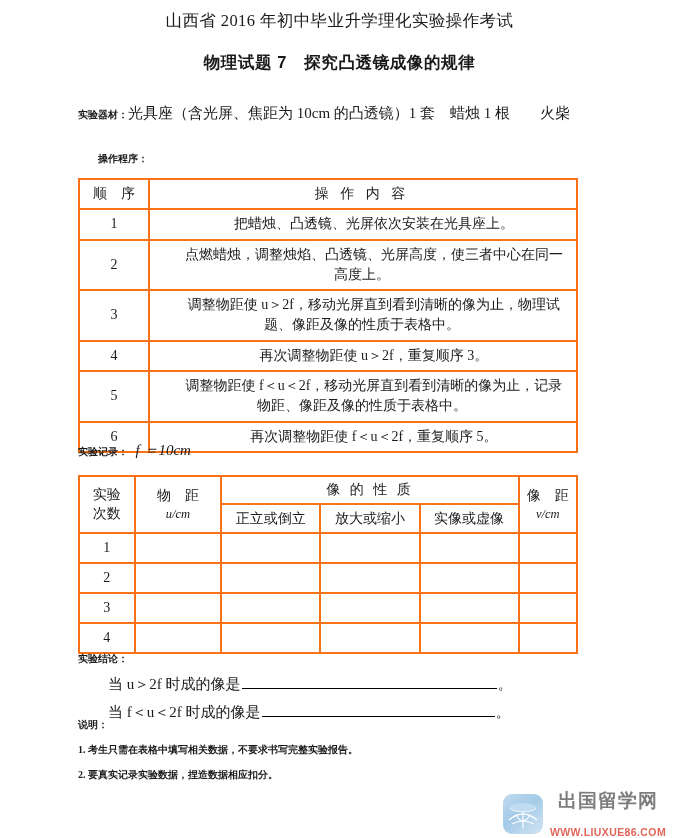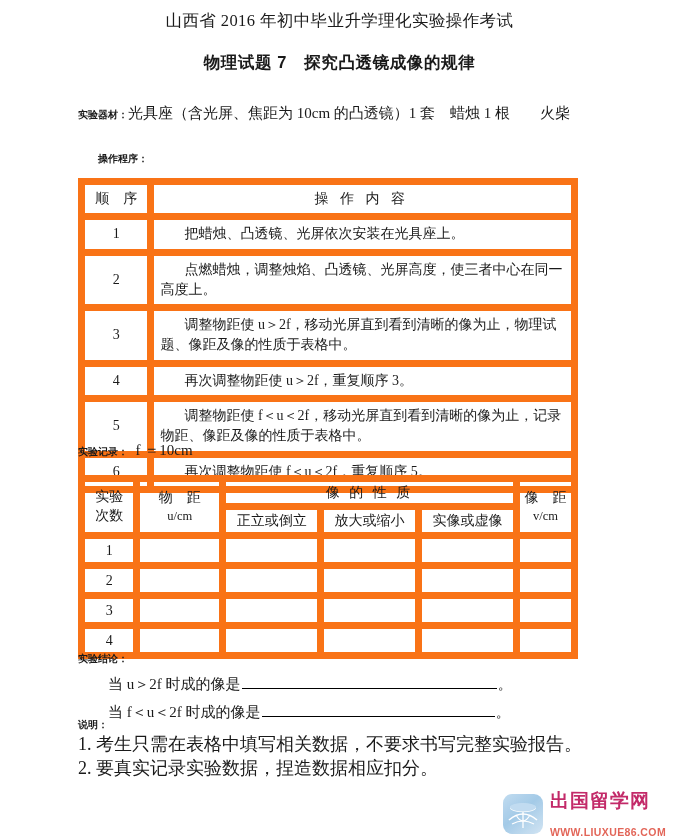--- a/index.html
+++ b/index.html
@@ -37,37 +37,37 @@
     position: absolute; left: 78px; top: 104px; width: 530px;
     font-size: 15px; white-space: nowrap;
   }
   .materials .body { font-family: "Liberation Serif", "DejaVu Serif", serif; }
 
   .sec-proc { position: absolute; left: 78px; top: 152px; margin-left: 20px; }
   .sec-rec  { position: absolute; left: 78px; top: 441px; font-size: 15px; white-space: nowrap; }
   .sec-concl{ position: absolute; left: 78px; top: 652px; }
   .sec-note { position: absolute; left: 78px; top: 718px; }
 
-  var, .it { font-family: "Liberation Serif","DejaVu Serif",serif; }
+  var, .it { font-style: italic; font-family: "Liberation Serif","DejaVu Serif",serif; }
 
   
   table { border-collapse: collapse; }
   .tbl { position: absolute; left: 78px; width: 500px; }
   .tbl td, .tbl th {
-    border: 7px solid #f97316;
+    border: 2px solid #f97316;
     font-weight: normal;
     font-size: 14px;
     font-family: "Liberation Serif", "DejaVu Serif", serif;
     padding: 0;
   }
 
   
   #proc-table { top: 178px; }
   #proc-table .c-seq { width: 70px; text-align: center; vertical-align: middle; }
-  #proc-table .c-content { width: 430px; text-align: left; vertical-align: middle;
+  #proc-table .c-content { width: 430px; text-align: center; vertical-align: middle;
       padding: 4px 8px 4px 6px; line-height: 1.45; text-indent: 24px; }
   #proc-table .hdr td { text-align: center; height: 28px; vertical-align: middle; }
   #proc-table .hdr .c-content { text-indent: 0; letter-spacing: 4px; border-radius: 12px; }
 
   
   #rec-table { top: 475px; }
   #rec-table td { text-align: center; vertical-align: middle; }
   #rec-table .h1 { height: 28px; }
   #rec-table .h2 { height: 29px; padding-left: 44px; }
   #rec-table .datarow td { height: 30px; }
@@ -85,37 +85,37 @@
     white-space: nowrap; display: flex; align-items: baseline;
   }
   .blank {
     display: inline-block; border-bottom: 1px solid #000;
     height: 14px; margin: 0 1px;
   }
   .blank-1 { width: 255px; }
   .blank-2 { width: 233px; }
 
   
-  .note-line { font-size: 18px; white-space: nowrap; }
+  .note-line { font-size: 10px; margin-top: 11px; white-space: nowrap; font-weight: bold; }
 
   
   .watermark {
     position: absolute; left: 503px; top: 793px;
     width: 170px; height: 42px; display: flex; align-items: center; gap: 7px;
     opacity: .92;
   }
   .wm-logo {
     width: 40px; height: 40px; border-radius: 9px; flex: 0 0 auto;
     background: linear-gradient(140deg,#bcd9ef 0%,#9cc6e6 45%,#cfe3f2 100%);
     position: relative; overflow: hidden;
   }
   .wm-text { display: flex; flex-direction: column; line-height: 1; }
   .wm-cn {
     font-family: "Liberation Sans","DejaVu Sans",sans-serif;
-    font-weight: bold; font-size: 19px; color: #be185d; letter-spacing: 1px;
+    font-weight: bold; font-size: 19px; color: #737373; letter-spacing: 1px; text-align: center;
   }
   .wm-en {
     font-family: "Liberation Sans","DejaVu Sans",sans-serif;
     font-weight: bold; font-size: 10.5px; color: #e0584a;
     letter-spacing: .4px; margin-top: 17px;
   }
 </style>
 </head>
 <body>
 

